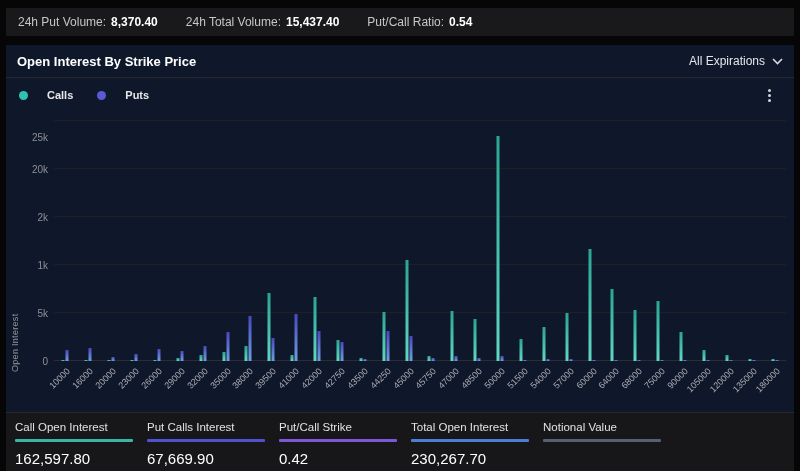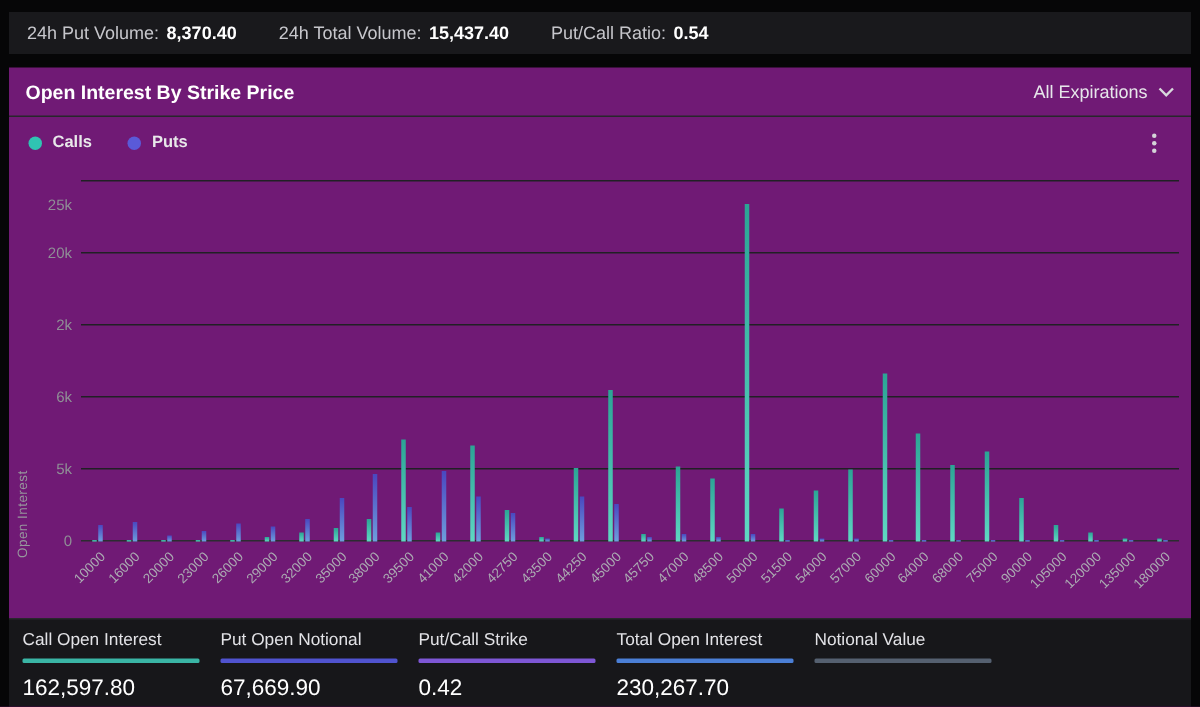--- a/index.html
+++ b/index.html
@@ -6,32 +6,32 @@
   html,body { width:800px; height:471px; background:#060607; overflow:hidden;
               font-family:"Liberation Sans", sans-serif; }
 
   
   .topbar { margin:8px 6px 0; height:28px; background:#19191c;
             display:flex; align-items:center; gap:28px; padding:0 12px; }
   .topstat { font-size:12px; color:#c6c6cb; white-space:nowrap; }
   .topstat b { color:#ffffff; font-weight:700; margin-left:5px; }
 
   
-  .panel { margin:9px 6px 0; height:426px; background:#701a75; position:relative; }
+  .panel { margin:9px 6px 0; height:426px; background:#0f172a; position:relative; }
   .panel-header { height:33px; border-bottom:1px solid #27272b;
                   display:flex; align-items:center; justify-content:space-between;
                   padding:0 11px; }
   .panel-title { font-size:13px; font-weight:700; color:#ffffff; }
   .expiry { display:flex; align-items:center; gap:7px; font-size:12px;
             color:#e6e6ea; cursor:pointer; }
 
   
   .legend-row { height:34px; display:flex; align-items:center; gap:24px;
                 padding:0 13px; position:relative; }
-  .legend-item { display:flex; align-items:center; gap:7px; cursor:pointer; }
+  .legend-item { display:flex; align-items:center; gap:19px; cursor:pointer; }
   .legend-dot { width:9px; height:9px; border-radius:50%; }
   .legend-label { font-size:11px; font-weight:700; color:#e8e8ea; }
   .kebab { position:absolute; right:16px; top:7px; width:18px; height:20px;
            display:flex; flex-direction:column; align-items:center; gap:2px;
            justify-content:center; cursor:pointer; }
   .kebab span { width:3px; height:3px; border-radius:50%; background:#d4d4d8; }
 
   
   .chart { position:relative; height:300px; }
   .plot { position:absolute; top:9px; left:48px; right:8px; height:240px; }
@@ -262,34 +262,34 @@
         </div>
         <div class="xlab" style="left: 95.3125%;">135000</div>
         <div class="bar-group" style="left: 98.4375%;">
           <div class="bar call" style="height: 1.92px;"></div>
           <div class="bar put" style="height: 1px;"></div>
         </div>
         <div class="xlab" style="left: 98.4375%;">180000</div>
       </div>
   <div class="ytick" style="top: 244px;">0</div>
       <div class="ytick" style="top: 196px;">5k</div>
-      <div class="ytick" style="top: 148px;">6k</div>
+      <div class="ytick" style="top: 148px;">1k</div>
       <div class="ytick" style="top: 100px;">2k</div>
       <div class="ytick" style="top: 52px;">20k</div>
       <div class="ytick" style="top: 20px;">25k</div>
     </div>
 
   <div class="footer">
     <div class="fstat">
       <div class="flabel">Call Open Interest</div>
       <div class="fline" style="background:#3ab5a5;"></div>
       <div class="fvalue">162,597.80</div>
     </div>
     <div class="fstat">
-      <div class="flabel">Put Open Notional</div>
+      <div class="flabel">Put Calls Interest</div>
       <div class="fline" style="background:#5053cf;"></div>
       <div class="fvalue">67,669.90</div>
     </div>
     <div class="fstat">
       <div class="flabel">Put/Call Strike</div>
       <div class="fline" style="background:#7e57d6;"></div>
       <div class="fvalue">0.42</div>
     </div>
     <div class="fstat">
       <div class="flabel">Total Open Interest</div>

